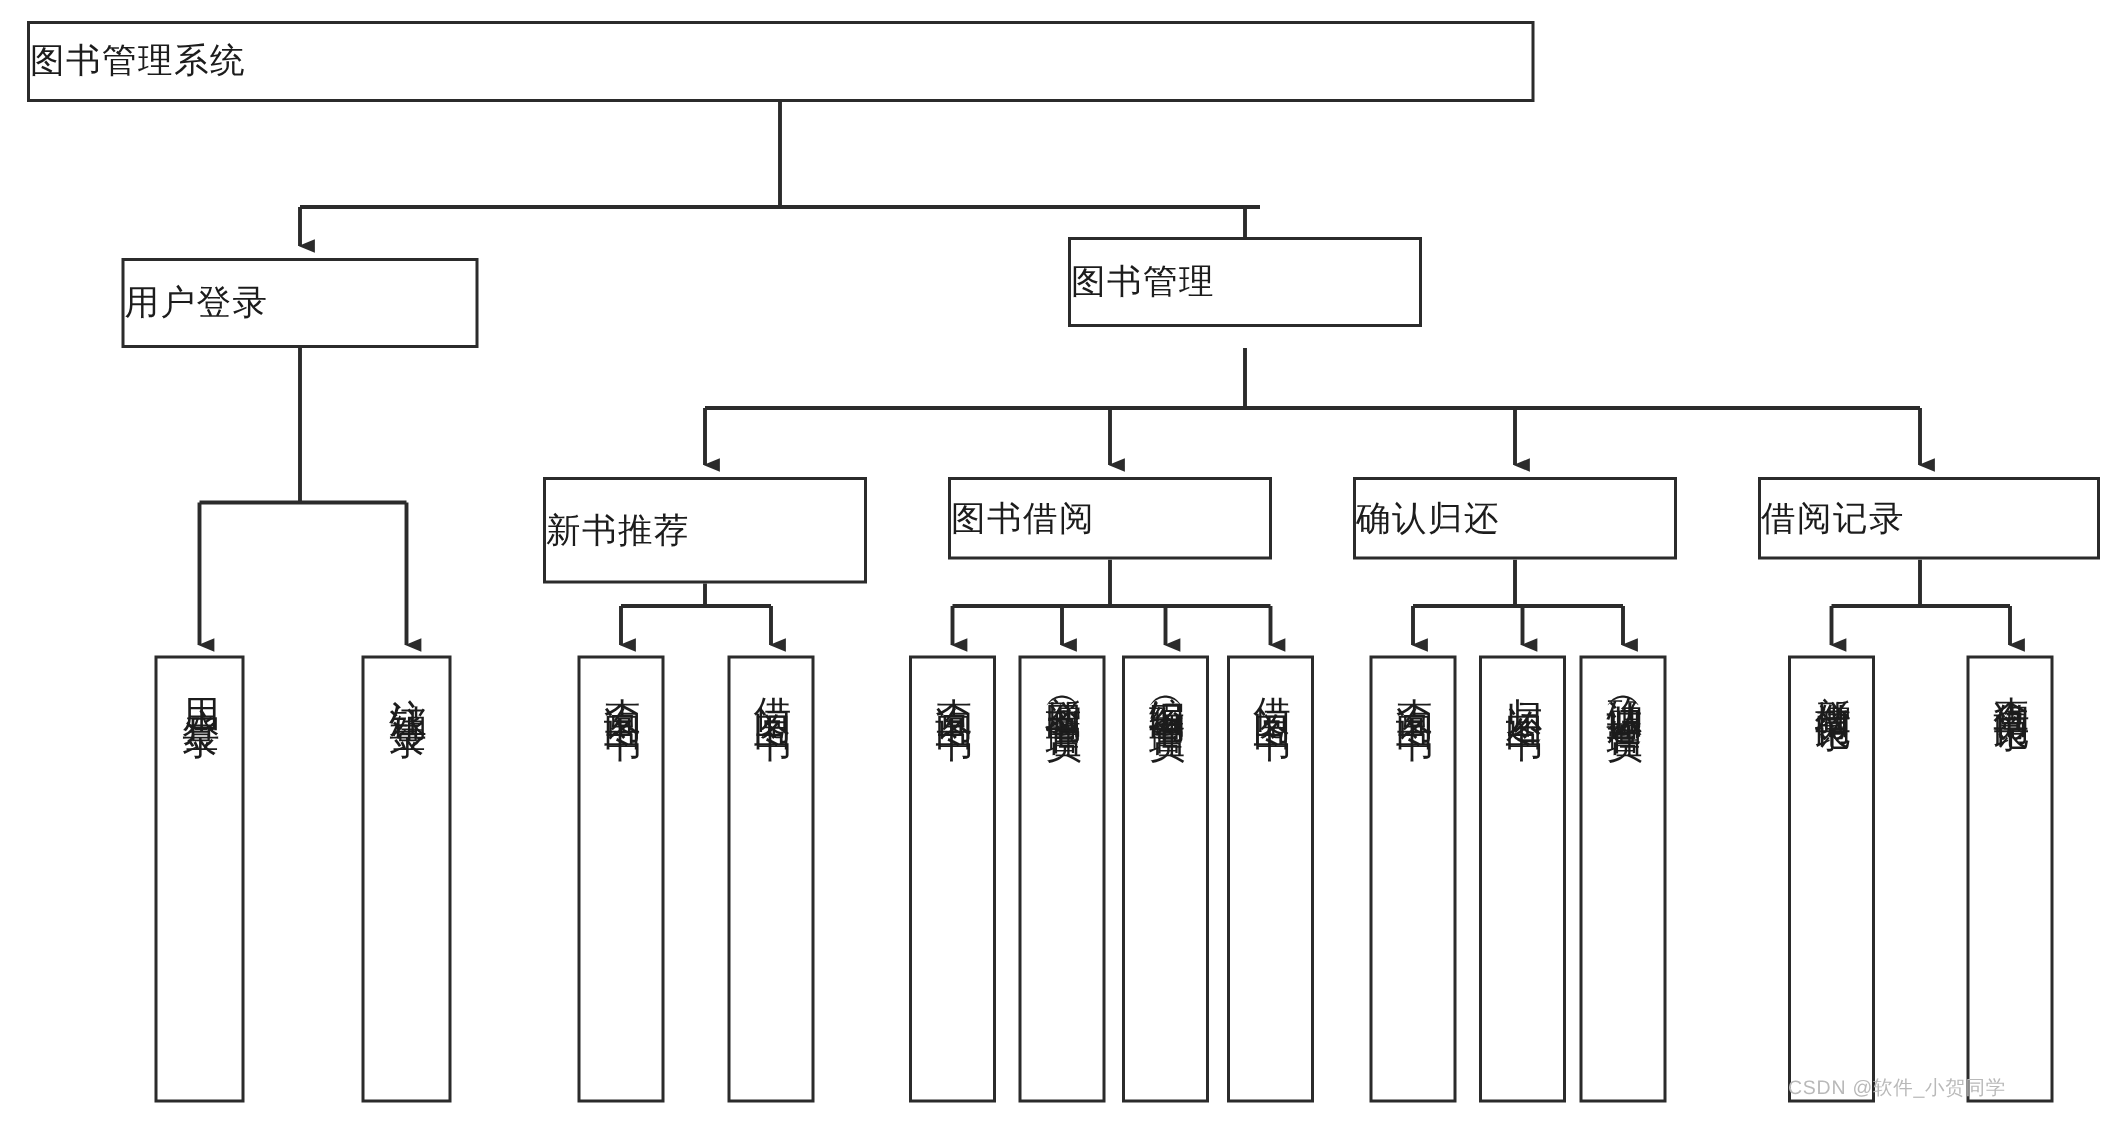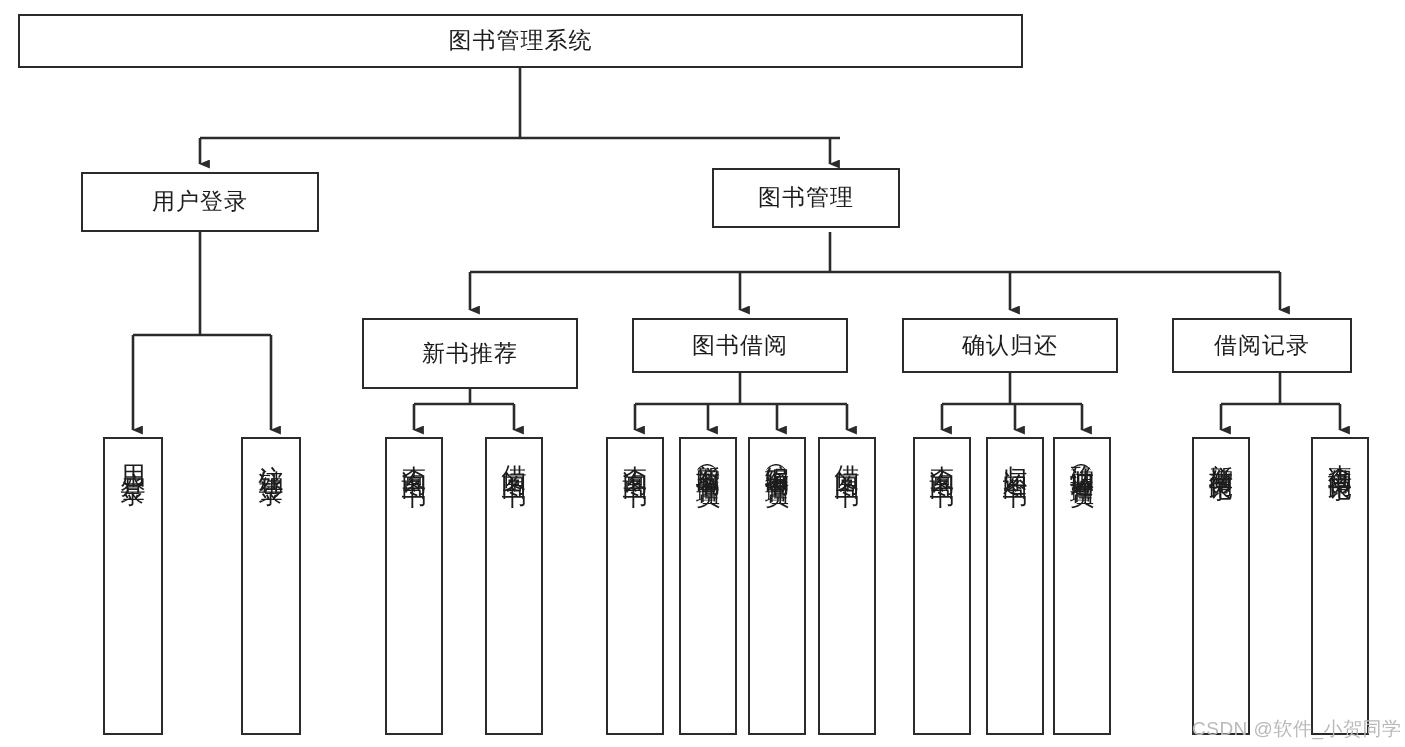--- a/index.html
+++ b/index.html
@@ -26,21 +26,21 @@
     height: 747px;
     pointer-events: none;
   }
   .node {
     position: absolute;
     box-sizing: border-box;
     border: 2px solid #2b2b2b;
     background: #ffffff;
     display: flex;
     align-items: center;
-    justify-content: center;
+    justify-content: flex-start;
     color: #1c1c1c;
   }
   .node .lbl {
     display: block;
     text-align: center;
     line-height: 1.12;
   }
   
   .node.h .lbl {
     font-size: 23px;
@@ -62,21 +62,21 @@
     letter-spacing: 6px;
     white-space: nowrap;
   }
   .node.v.tight .lbl {
     font-size: 24px;
     letter-spacing: 3px;
   }
   .watermark {
     position: absolute;
     color: #b9b9b9;
-    font-size: 19px;
+    font-size: 13px;
     white-space: nowrap;
     letter-spacing: 0.5px;
   }
 </style>
 </head>
 <body>
 
 <div id="canvas">
 
   <svg class="links" viewBox="0 0 1405 747" xmlns="http://www.w3.org/2000/svg">
@@ -129,34 +129,34 @@
     </g>
   </svg>
 
   <div class="node h root" id="n-root" style="left: 18px; top: 14px; width: 1005px; height: 54px;">
     <span class="lbl">图书管理系统</span>
   </div>
 
   <div class="node h" id="n-l1-0" style="left: 81px; top: 172px; width: 238px; height: 60px;">
     <span class="lbl">用户登录</span>
   </div>
-  <div class="node h" id="n-l1-1" style="left: 712px; top: 168px; width: 188px; height: 60px;">
+  <div class="node h" id="n-l1-1" style="left: 712px; top: 158px; width: 236px; height: 60px;">
     <span class="lbl">图书管理</span>
   </div>
 
   <div class="node h" id="n-l2-0" style="left: 362px; top: 318px; width: 216px; height: 71px;">
     <span class="lbl">新书推荐</span>
   </div>
   <div class="node h" id="n-l2-1" style="left: 632px; top: 318px; width: 216px; height: 55px;">
     <span class="lbl">图书借阅</span>
   </div>
   <div class="node h" id="n-l2-2" style="left: 902px; top: 318px; width: 216px; height: 55px;">
     <span class="lbl">确认归还</span>
   </div>
-  <div class="node h" id="n-l2-3" style="left: 1172px; top: 318px; width: 180px; height: 55px;">
+  <div class="node h" id="n-l2-3" style="left: 1172px; top: 318px; width: 228px; height: 55px;">
     <span class="lbl">借阅记录</span>
   </div>
 
   <div class="node v" id="n-lf-0" style="left: 103px; top: 437px; width: 60px; height: 298px;">
     <span class="lbl">用户登录</span>
   </div>
   <div class="node v" id="n-lf-1" style="left: 241px; top: 437px; width: 60px; height: 298px;">
     <span class="lbl">注销登录</span>
   </div>
   <div class="node v" id="n-lf-2" style="left: 385px; top: 437px; width: 58px; height: 298px;">

